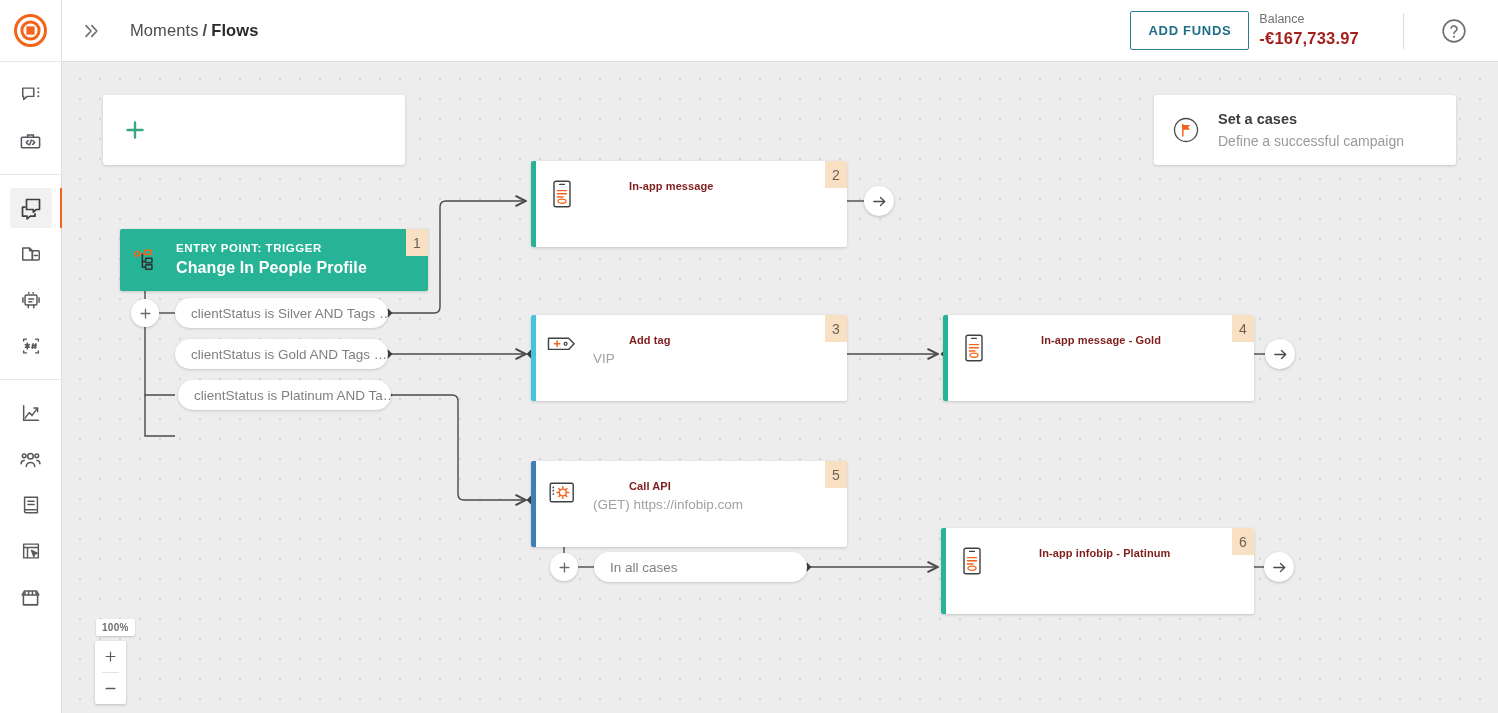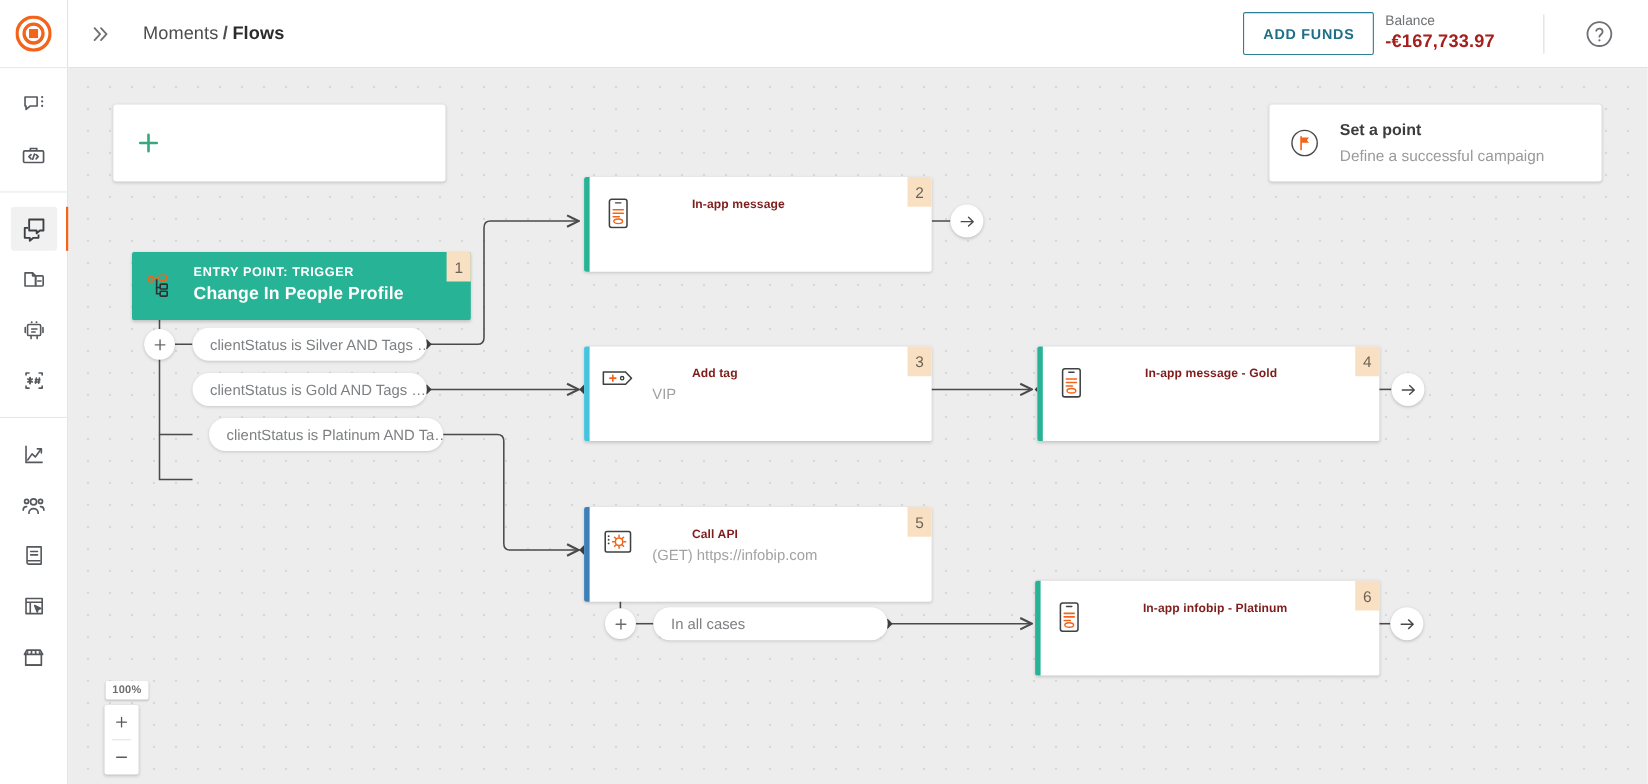--- a/index.html
+++ b/index.html
@@ -380,21 +380,21 @@
 
     <div class="info-card" style="left:1092px; top:33px; width:302px; height:70px;">
       <span class="ic-icon">
         <svg width="30" height="30" viewBox="0 0 30 30" fill="none">
           <circle cx="15" cy="15" r="11.5" stroke="#4a4a4a" stroke-width="1.3"></circle>
           <path d="M11.8 9.4v11.6" stroke="#f3641a" stroke-width="1.5" stroke-linecap="round"></path>
           <path d="M11.8 10.1h7.2l-1.9 2.3 1.9 2.3h-7.2z" fill="#f3641a"></path>
         </svg>
       </span>
       <span class="ic-txt">
-        <span class="ic-title" style="display:block">Set a point</span>
+        <span class="ic-title" style="display:block">Set a cases</span>
         <span class="ic-sub" style="display:block">Define a successful campaign</span>
       </span>
     </div>
 
     <div id="entry-node" style="left:58px; top:167px; width:308px; height:62px;">
       <span class="en-icon">
         <svg width="30" height="26" viewBox="0 0 30 26" fill="none">
           <circle cx="4.2" cy="6.8" r="2.4" stroke="#f3641a" stroke-width="1.5"></circle>
           <path d="M6.6 6.8h5.2" stroke="#f3641a" stroke-width="1.5"></path>
           <rect x="11.8" y="3.2" width="6.4" height="4.4" rx=".7" stroke="#f3641a" stroke-width="1.5"></rect>
@@ -421,21 +421,21 @@
           <path d="M12 5v14M5 12h14"></path>
         </svg>
     </div>
 
     <div class="pill" style="left:113px; top:236px; width:213px; height:30px;">
       <span class="pill-txt">clientStatus is Silver AND Tags …</span>
     </div>
     <div class="pill" style="left:113px; top:277px; width:213px; height:30px;">
       <span class="pill-txt">clientStatus is Gold AND Tags …</span>
     </div>
-    <div class="pill" style="left:128px; top:318px; width:213px; height:30px;">
+    <div class="pill" style="left:116px; top:318px; width:213px; height:30px;">
       <span class="pill-txt">clientStatus is Platinum AND Ta…</span>
     </div>
 
     <div class="pill" style="left:532px; top:490px; width:213px; height:30px;">
       <span class="pill-txt">In all cases</span>
     </div>
 
     <div class="step-node" style="left:469px; top:99px; width:316px; height:86px;">
       <span class="stripe" style="background:#27b395"></span>
       <span class="sn-body">

